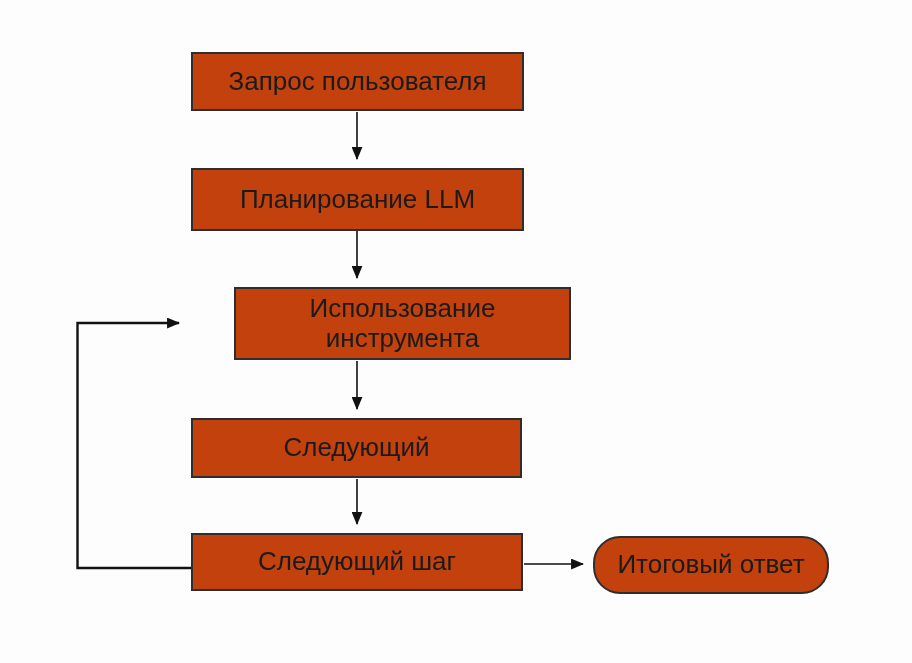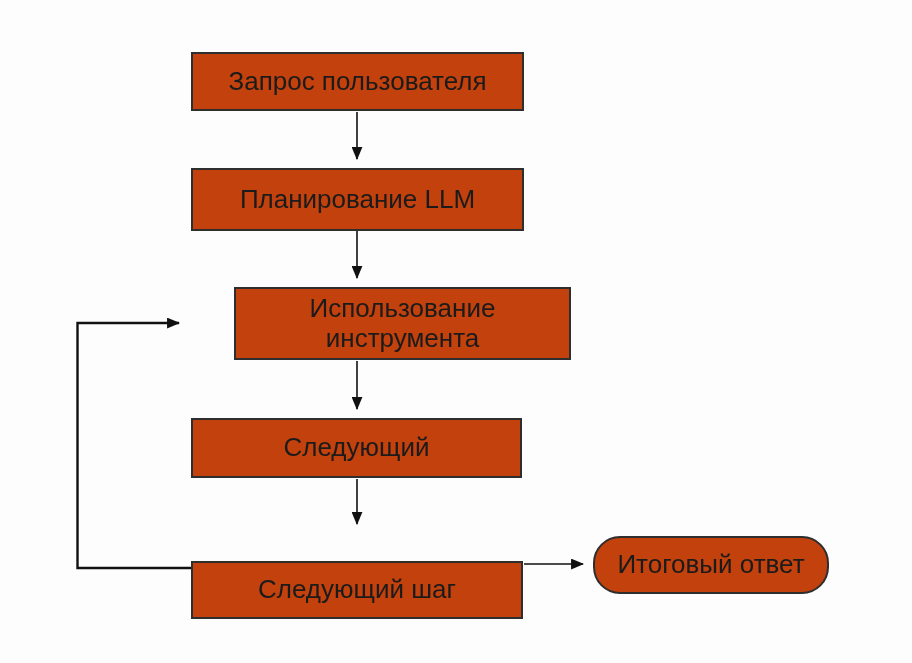--- a/index.html
+++ b/index.html
@@ -43,21 +43,21 @@
     justify-content: center;
     text-align: center;
     font-size: 26px;
     line-height: 1.15;
     white-space: pre-line;
   }
   #n-user-request  { left: 191px; top:  52px; width: 333px; height: 59px; }
   #n-llm-planning  { left: 191px; top: 168px; width: 333px; height: 63px; }
   #n-tool-use      { left: 190px; top: 287px; width: 337px; height: 73px; font-size: 26px; margin-left: 44px; }
   #n-observation   { left: 191px; top: 418px; width: 331px; height: 60px; }
-  #n-next-step     { left: 191px; top: 533px; width: 332px; height: 58px; margin-top: 28px; }
+  #n-next-step     { left: 191px; top: 533px; width: 332px; height: 58px; }
   #n-final-answer  { left: 593px; top: 536px; width: 236px; height: 58px; border-radius: 27px; }
 </style>
 </head>
 <body>
 
 <div class="stage">
 
   <svg class="edges" viewBox="0 0 912 663" xmlns="http://www.w3.org/2000/svg">
     <defs>
       <marker id="ah" viewBox="0 0 12 10" refX="11" refY="5" markerWidth="13" markerHeight="11" markerUnits="userSpaceOnUse" orient="auto">

